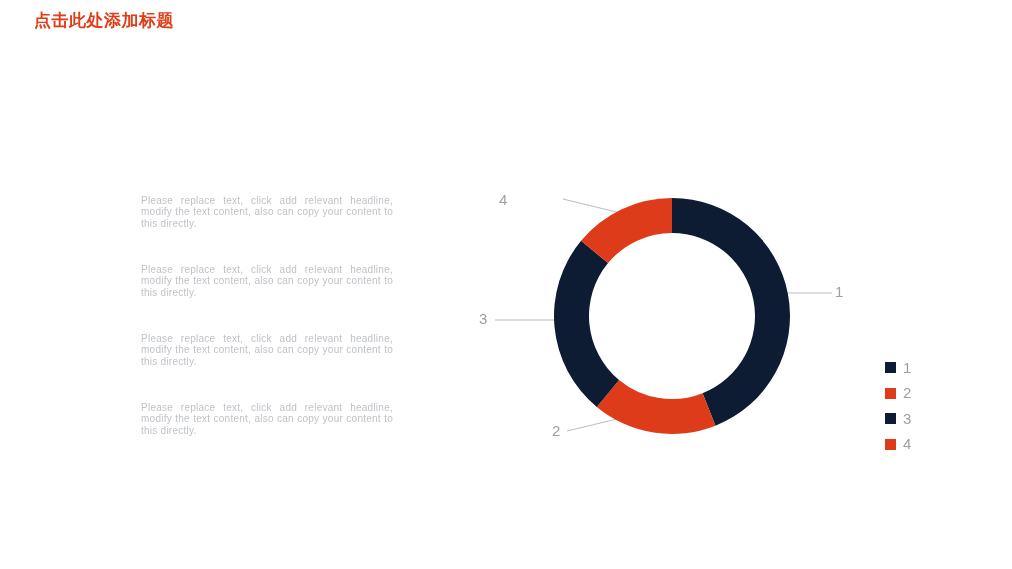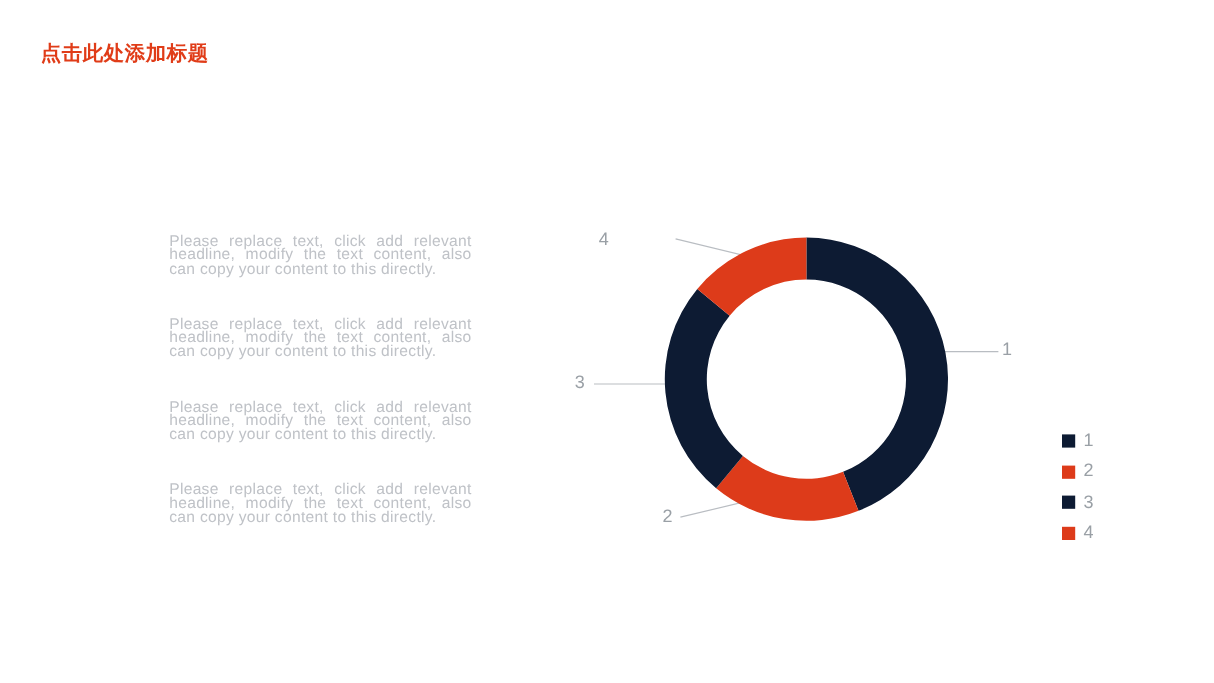--- a/index.html
+++ b/index.html
@@ -13,40 +13,40 @@
     position: relative;
     overflow: hidden;
     font-family: "Liberation Sans", sans-serif;
     background: #ffffff;
   }
 
   
   #slide-title {
     position: absolute;
     left: 34px;
-    top: 32px;
+    top: 8px;
     font-size: 17px;
     font-weight: bold;
     color: #e03c18;
     letter-spacing: 0.5px;
     line-height: 26px;
     white-space: nowrap;
   }
 
   
   #text-column {
     position: absolute;
     left: 141px;
     top: 195px;
     width: 252px;
   }
   .text-block {
     width: 252px;
     height: 69px;
-    font-size: 13px;
+    font-size: 10px;
     line-height: 11.4px;
     color: #bfc2c7;
     text-align: justify;
     text-justify: inter-word;
     letter-spacing: 0.25px;
   }
   .text-block p {
     margin: 0;
   }
 

